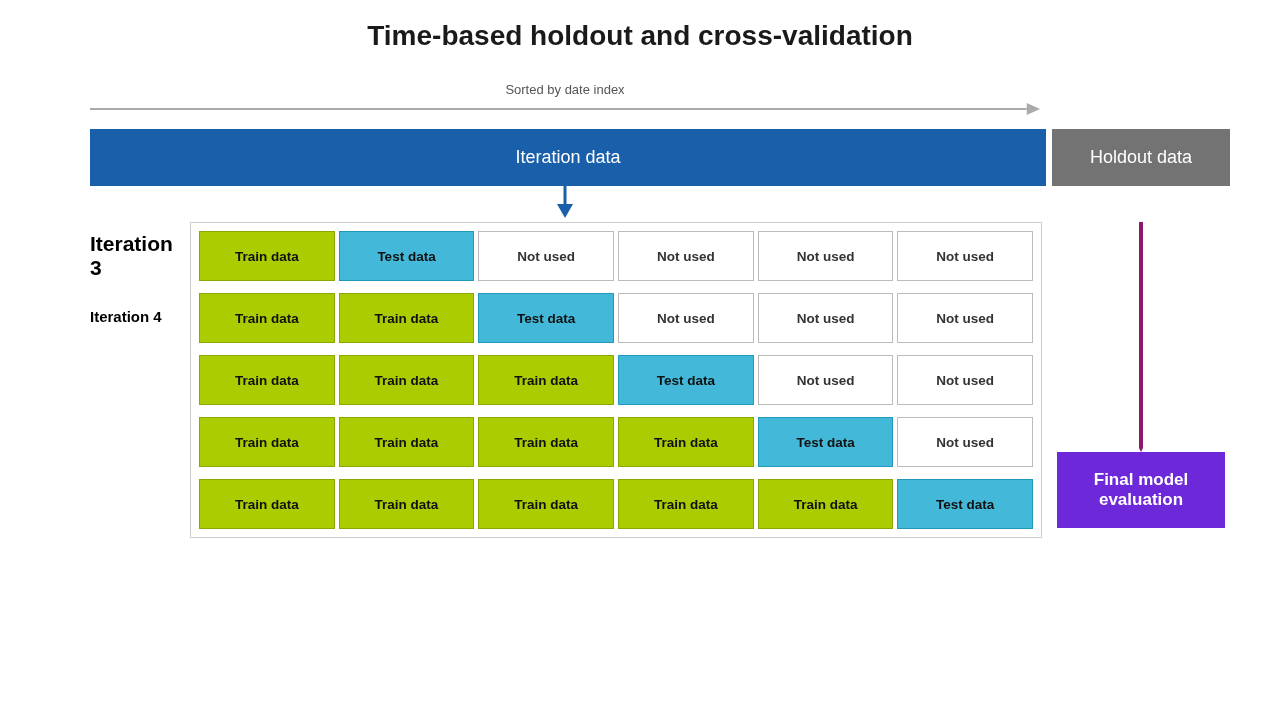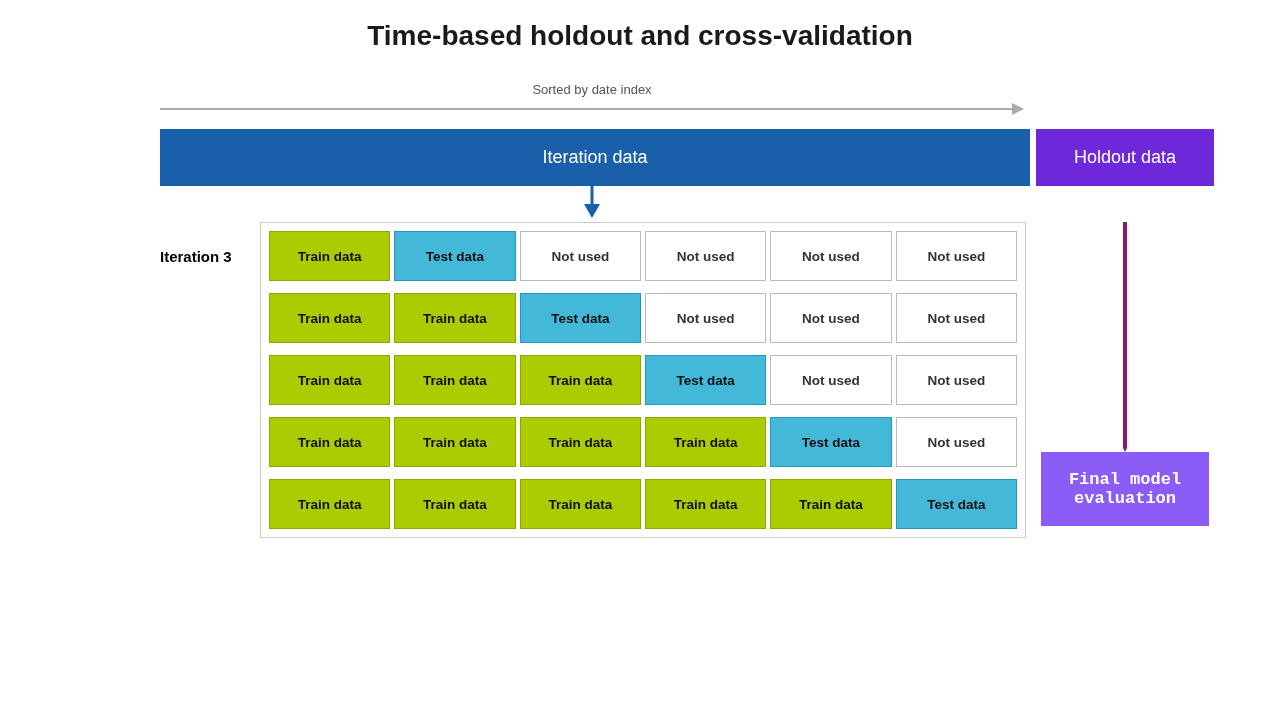--- a/index.html
+++ b/index.html
@@ -8,64 +8,65 @@
       height: 712px;
       background: #ffffff;
       font-family: Arial, sans-serif;
       overflow: hidden;
     }
 
     .page {
       width: 1280px;
       height: 712px;
       position: relative;
-      padding: 20px 46px;
+      padding: 20px 30px;
     }
 
     .title {
       text-align: center;
       font-size: 28px;
       font-weight: 900;
       color: #1a1a1a;
       margin-bottom: 30px;
     }
   </style>
 </head>
 <body>
 
 <div class="page">
   <h1 class="title">Time-based holdout and cross-validation</h1>
 
-  <div style="margin-left: 114px; margin-right: 20px;">
+  <div style="margin-left: 60px; margin-right: 20px;">
 
     <div style="text-align:center; font-size:13px; color:#555; margin-bottom:4px; margin-right:190px;">Sorted by date index</div>
 
     <div style="margin-right:190px; margin-bottom:8px; position:relative;">
       <svg width="100%" height="16" viewBox="0 0 860 16" preserveAspectRatio="none">
         <line x1="0" y1="8" x2="848" y2="8" stroke="#aaa" stroke-width="2"></line>
         <polygon points="848,2 860,8 848,14" fill="#aaa"></polygon>
       </svg>
     </div>
 
     <div style="display:flex; margin-bottom:0;">
       <div style="flex:1; background:#1a5faa; color:white; font-size:18px; text-align:center; padding:18px 20px; margin-right:6px;">Iteration data</div>
-      <div style="width:178px; background:#6d28d9; color:white; font-size:18px; text-align:center; padding:18px 16px;">Holdout data</div>
+      <div style="width:178px; background:#737373; color:white; font-size:18px; text-align:center; padding:18px 16px;">Holdout data</div>
     </div>
 
     <div style="margin-right:190px; margin-bottom:4px; display:flex; justify-content:center;">
       <svg width="24" height="32">
         <line x1="12" y1="0" x2="12" y2="22" stroke="#1a5faa" stroke-width="3"></line>
         <polygon points="4,18 12,32 20,18" fill="#1a5faa"></polygon>
       </svg>
     </div>
 
     <div style="display:flex; align-items:flex-start;">
 
       <div style="width:100px; display:flex; flex-direction:column; gap:0; padding-top:8px;">
-        <div style="height:52px; display:flex; align-items:center; font-size:15px; font-weight:600; margin-bottom:8px;">Iteration 3</div>
+        <div style="height:52px; display:flex; align-items:center; font-size:21px; font-weight:600; margin-bottom:8px;">Iteration 3</div>
+        <div style="height:52px; display:flex; align-items:center; font-size:15px; font-weight:600; margin-bottom:8px;">Iteration 4</div>
       </div>
 
       <div style="flex:1; border:1.5px solid #ccc; padding:6px 6px;" id="grid-container">
       <div style="display: flex; gap: 0px; margin-bottom: 8px;">
             <div style="flex: 1 1 0%; height: 50px; display: flex; align-items: center; justify-content: center; font-size: 13.5px; font-weight: 600; border: 1.5px solid rgb(136, 170, 0); margin: 2px; background: rgb(170, 204, 0); color: rgb(17, 17, 17);">Train data</div>
             <div style="flex: 1 1 0%; height: 50px; display: flex; align-items: center; justify-content: center; font-size: 13.5px; font-weight: 600; border: 1.5px solid rgb(34, 153, 187); margin: 2px; background: rgb(68, 184, 216); color: rgb(17, 17, 17);">Test data</div>
             <div style="flex: 1 1 0%; height: 50px; display: flex; align-items: center; justify-content: center; font-size: 13.5px; font-weight: 600; border: 1.5px solid rgb(187, 187, 187); margin: 2px; background: rgb(255, 255, 255); color: rgb(51, 51, 51);">Not used</div>
             <div style="flex: 1 1 0%; height: 50px; display: flex; align-items: center; justify-content: center; font-size: 13.5px; font-weight: 600; border: 1.5px solid rgb(187, 187, 187); margin: 2px; background: rgb(255, 255, 255); color: rgb(51, 51, 51);">Not used</div>
             <div style="flex: 1 1 0%; height: 50px; display: flex; align-items: center; justify-content: center; font-size: 13.5px; font-weight: 600; border: 1.5px solid rgb(187, 187, 187); margin: 2px; background: rgb(255, 255, 255); color: rgb(51, 51, 51);">Not used</div>
             <div style="flex: 1 1 0%; height: 50px; display: flex; align-items: center; justify-content: center; font-size: 13.5px; font-weight: 600; border: 1.5px solid rgb(187, 187, 187); margin: 2px; background: rgb(255, 255, 255); color: rgb(51, 51, 51);">Not used</div>
@@ -103,17 +104,17 @@
             <div style="flex: 1 1 0%; height: 50px; display: flex; align-items: center; justify-content: center; font-size: 13.5px; font-weight: 600; border: 1.5px solid rgb(34, 153, 187); margin: 2px; background: rgb(68, 184, 216); color: rgb(17, 17, 17);">Test data</div>
           </div>
         </div>
 
       <div style="width:188px; display:flex; flex-direction:column; align-items:center; padding-left:10px;">
 
         <svg width="4" height="230" style="display:block; margin-bottom:0;">
           <line x1="2" y1="0" x2="2" y2="220" stroke="#8b1a6b" stroke-width="4"></line>
           <polygon points="-8,210 2,230 12,210" fill="#8b1a6b"></polygon>
         </svg>
-        <div style="background:#8b5cf6; color:white; font-size:17px; font-weight:600; text-align:center; padding:18px 16px; width:168px; margin-top:0;font-family:Liberation Mono, monospace;">Final model evaluation</div>
+        <div style="background:#6d28d9; color:white; font-size:17px; font-weight:600; text-align:center; padding:18px 16px; width:168px; margin-top:0;">Final model evaluation</div>
       </div>
     </div>
   </div>
 </div>
 
 </body></html>

